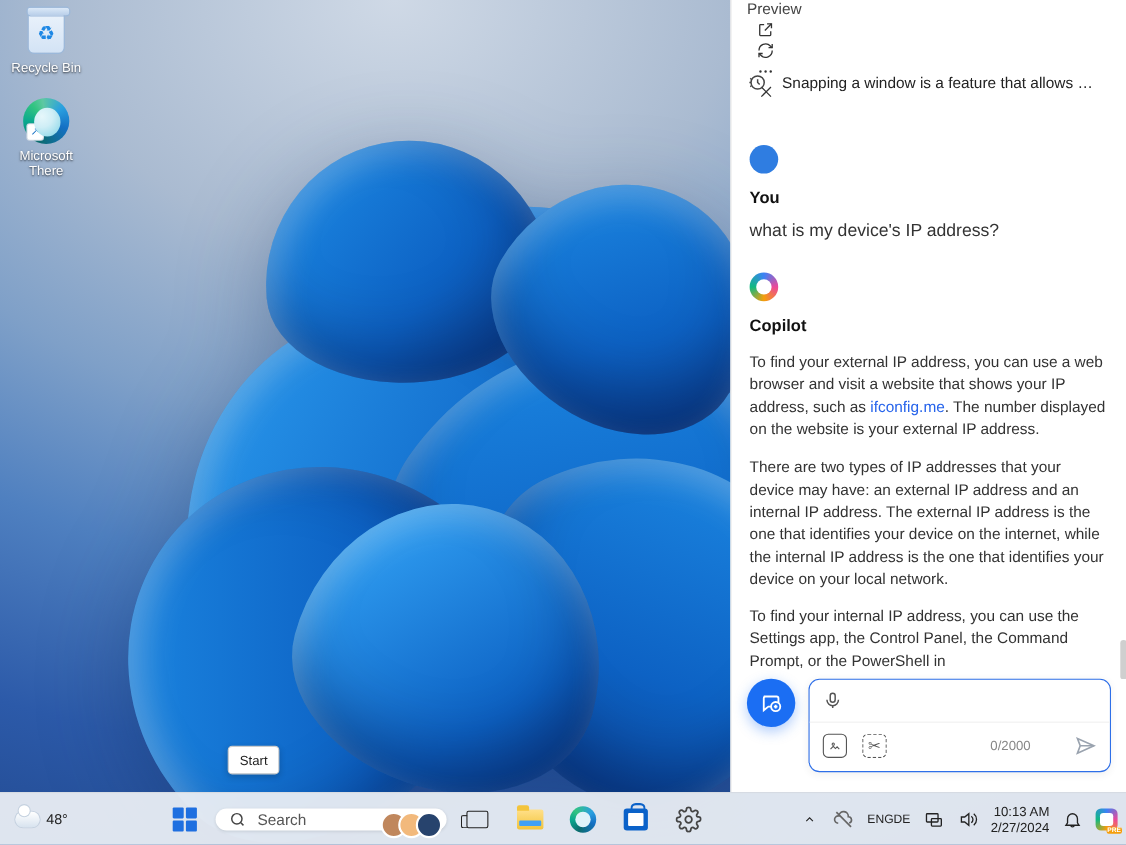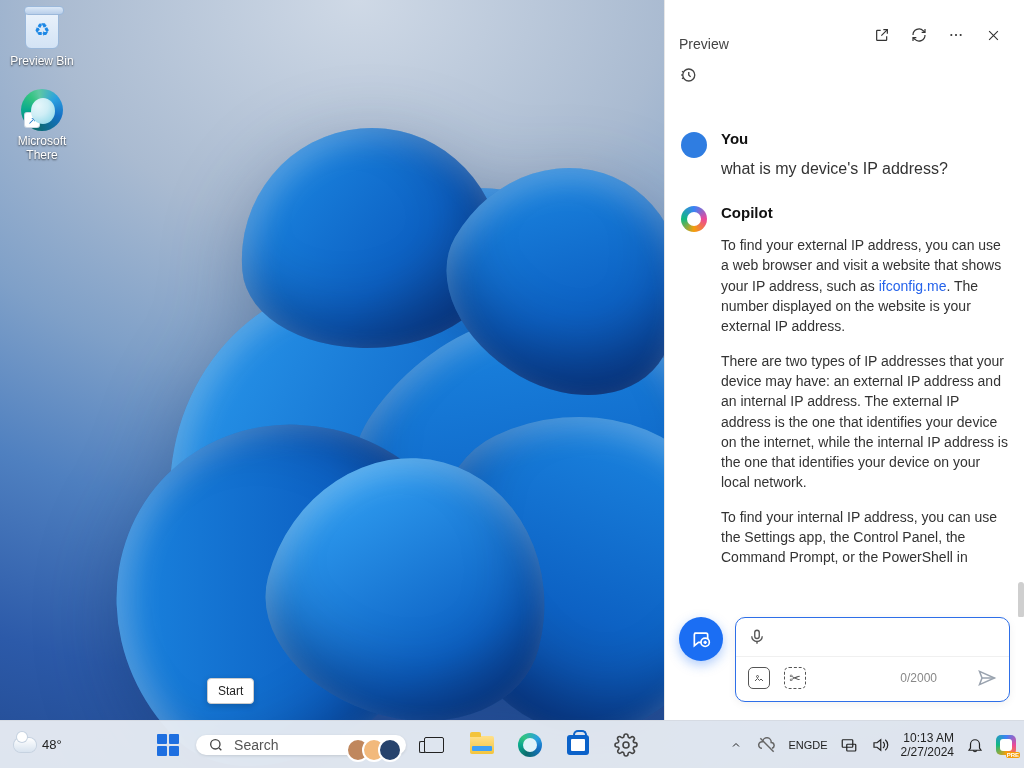--- a/index.html
+++ b/index.html
@@ -34,28 +34,28 @@
 .p2{left:120px;top:170px;width:420px;height:380px;transform:rotate(-18deg);background:linear-gradient(135deg,#2da0f2,#0d62c4 70%,#0a3e8e);}
 .p3{left:320px;top:200px;width:360px;height:360px;transform:rotate(35deg);}
 .p4{left:60px;top:320px;width:360px;height:320px;transform:rotate(-45deg);}
 .p5{left:390px;top:310px;width:320px;height:300px;transform:rotate(65deg);}
 .p6{left:230px;top:350px;width:280px;height:260px;transform:rotate(15deg);background:linear-gradient(135deg,#3ab0ff,#0d62c4 70%,#0a3e8e);}
 .p7{left:200px;top:20px;width:260px;height:220px;transform:rotate(-5deg);}
 .p8{left:410px;top:60px;width:240px;height:220px;transform:rotate(30deg);}
 
 
 .panel { position:absolute; top:0; right:0; width:360px; height:720px; background:#fff; display:flex; flex-direction:column; border-left:1px solid #e6e6e6; }
-.panel-header { height:52px; display:flex; align-items:flex-end; padding:0 14px; gap:3px; }
+.panel-header { height:52px; display:flex; align-items:flex-start; padding:0 14px; gap:3px;flex-direction:column; }
 .panel-header .title { flex:1; font-size:14px; color:#444; }
 .hicon { width:34px; height:34px; display:flex; align-items:center; justify-content:center; color:#333; border-radius:4px; cursor:pointer; }
 .panel-history { display:flex; align-items:center; padding:14px 14px 18px 14px; gap:14px; color:#222; }
 .panel-history .txt { font-size:14px; white-space:nowrap; overflow:hidden; text-overflow:ellipsis; }
 .chat { flex:1; overflow-y:auto; padding:4px 16px 10px 16px; position: relative; }
 .chat::-webkit-scrollbar{width:6px}.chat::-webkit-scrollbar-thumb{background:#ccc;border-radius:3px}
-.msg { display:flex; gap:14px; margin-top:24px; }
+.msg { display:flex; gap:14px; margin-top:24px;flex-direction:column; }
 .msg .avatar { width:26px; height:26px; border-radius:50%; flex:none; margin-top:2px; }
 .msg.user .avatar { background:#2f7de1; }
 .msg.bot .avatar { background: conic-gradient(#3b82f6, #ec4899, #f59e0b, #10b981, #3b82f6); position:relative; }
 .msg.bot .avatar::after{content:"";position:absolute;inset:6px;border-radius:50%;background:#fff;}
 .msg .body { flex:1; }
 .msg .name { font-weight:600; font-size:15px; color:#111; }
 .msg .text { margin-top:10px; font-size:16px; color:#333; line-height:1.45; }
 .msg .para { margin-top:14px; font-size:14px; color:#333; line-height:1.45; }
 .msg a { color:#2563eb; text-decoration:none; }
 .scroll-ind { position:absolute; right:0; top:480px; width:6px; height:36px; background:#cfcfcf; border-radius:3px; }
@@ -120,21 +120,21 @@
 <body>
 <div class="desktop">
 
 <div class="desktop-icons">
   <div class="dicon">
     <div class="img">
       <div class="bin-body">
             <div class="bin-arrows">♻</div>
           </div>
     </div>
-    <div class="lbl">Preview Bin</div>
+    <div class="lbl">Recycle Bin</div>
   </div>
   <div class="dicon">
     <div class="img">
       <div class="edge-circle">
             <div class="edge-short">↗</div>
           </div>
     </div>
     <div class="lbl">Microsoft There</div>
   </div>
 </div>
@@ -185,20 +185,21 @@
   </div>
 
   <div class="panel-history">
     <span>
       <svg width="18" height="18" viewBox="0 0 24 24" fill="none" stroke="#444" stroke-width="1.8">
             <circle cx="13" cy="12" r="8"></circle>
             <path d="M13 8v4l2.5 2.5"></path>
             <path d="M3 12h2M4 7l1.5 1M4 17l1.5-1"></path>
           </svg>
     </span>
+    <span class="txt">Snapping a window is a feature that allows …</span>
   </div>
 
   <div class="chat">
     <div class="msg user">
       <div class="avatar"></div>
       <div class="body">
         <div class="name">You</div>
         <div class="text">what is my device's IP address?</div>
       </div>
     </div>

